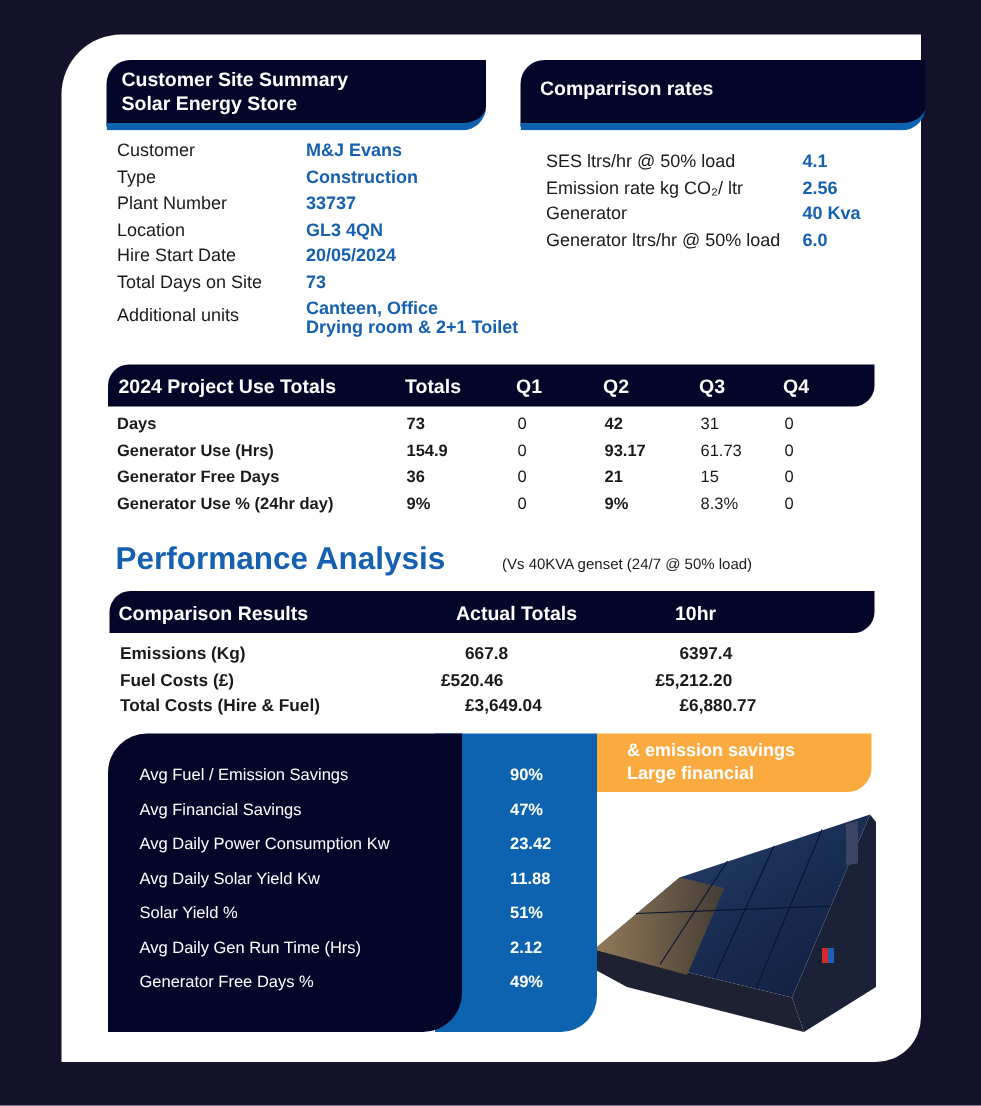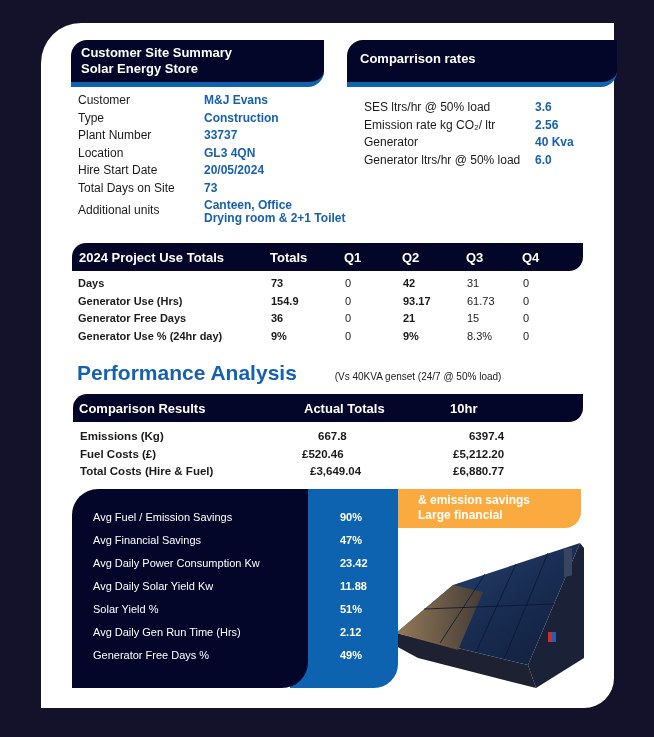--- a/index.html
+++ b/index.html
@@ -18,21 +18,21 @@
   .hdr-title { font-size: 13px; line-height: 16px; }
   .kv { position: absolute; font-size: 12px; line-height: 17.5px; color: #1a1a1a; }
   .kv .val { color: #1660b0; font-weight: bold; }
   .row { display: flex; align-items: center; }
   .bar {
     position: absolute; background: #040629; color: #fff; font-weight: bold; font-size: 13px;
     border-top-left-radius: 14px; border-bottom-right-radius: 14px;
     display: flex; align-items: center;
   }
   .tbl { position: absolute; font-size: 11px; line-height: 17.5px; color: #1a1a1a; }
-  .tbl .r { display: flex; justify-content: space-between; }
+  .tbl .r { display: flex; }
   .b { font-weight: bold; }
   .perf-title { position: absolute; left: 77px; top: 361px; color: #1660b0; font-weight: bold; font-size: 21px; white-space: nowrap; }
   .perf-sub { font-size: 10px; color: #1a1a1a; font-weight: normal; padding-left: 32px; }
   .dark-panel {
     position: absolute; left: 72px; top: 489px; width: 250px; height: 199px;
     background: #040629; border-top-left-radius: 26px; border-bottom-right-radius: 26px; z-index: 2;
   }
   .blue-panel {
     position: absolute; left: 290px; top: 489px; width: 108px; height: 199px;
     background: #0d63b0; border-bottom-right-radius: 24px; z-index: 1;
@@ -89,21 +89,21 @@
     <span class="val" style="line-height:13px; padding-top:2px;">
       <span style="display:block">Canteen, Office</span>
       <span style="display:block">Drying room &amp; 2+1 Toilet</span>
     </span>
   </div>
 </div>
 
 <div class="kv" style="left:364px; top:99px;">
   <div class="row">
       <span style="width:171px">SES ltrs/hr @ 50% load</span>
-      <span class="val">3.6</span>
+      <span class="val">4.1</span>
     </div>
   <div class="row">
       <span style="width:171px">Emission rate kg CO₂/ ltr</span>
       <span class="val">2.56</span>
     </div>
   <div class="row">
       <span style="width:171px">Generator</span>
       <span class="val">40 Kva</span>
     </div>
   <div class="row">

